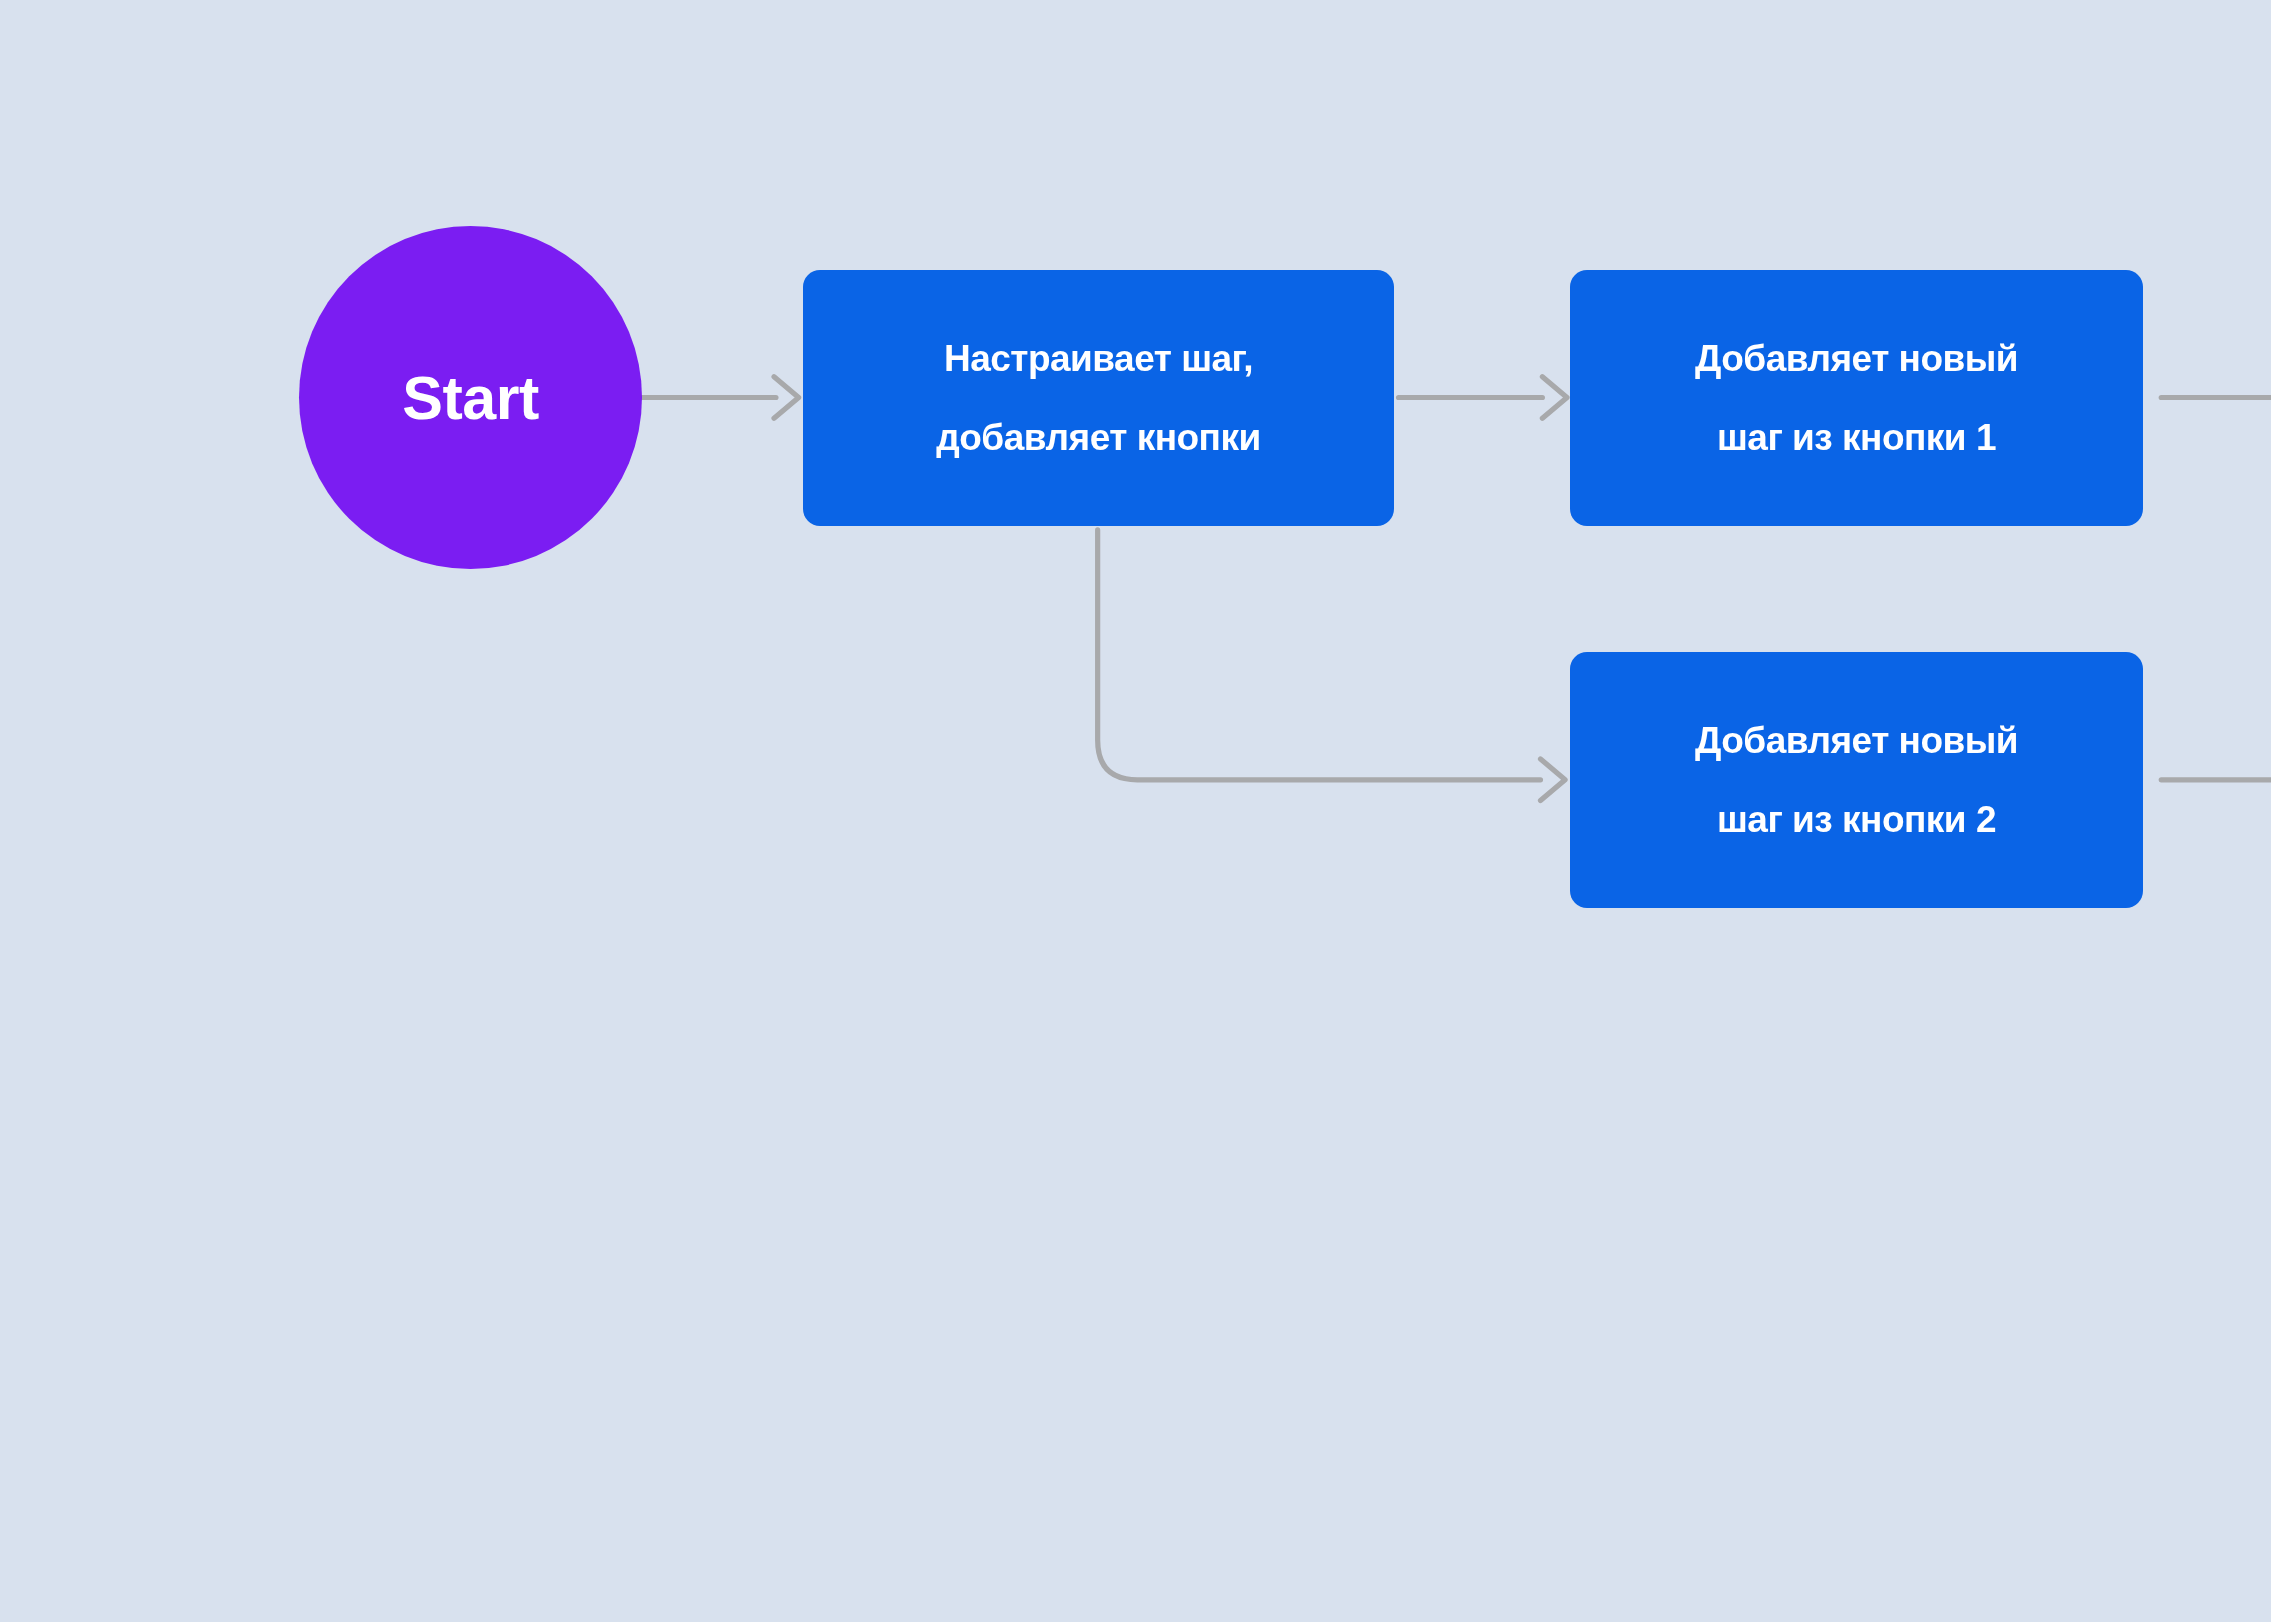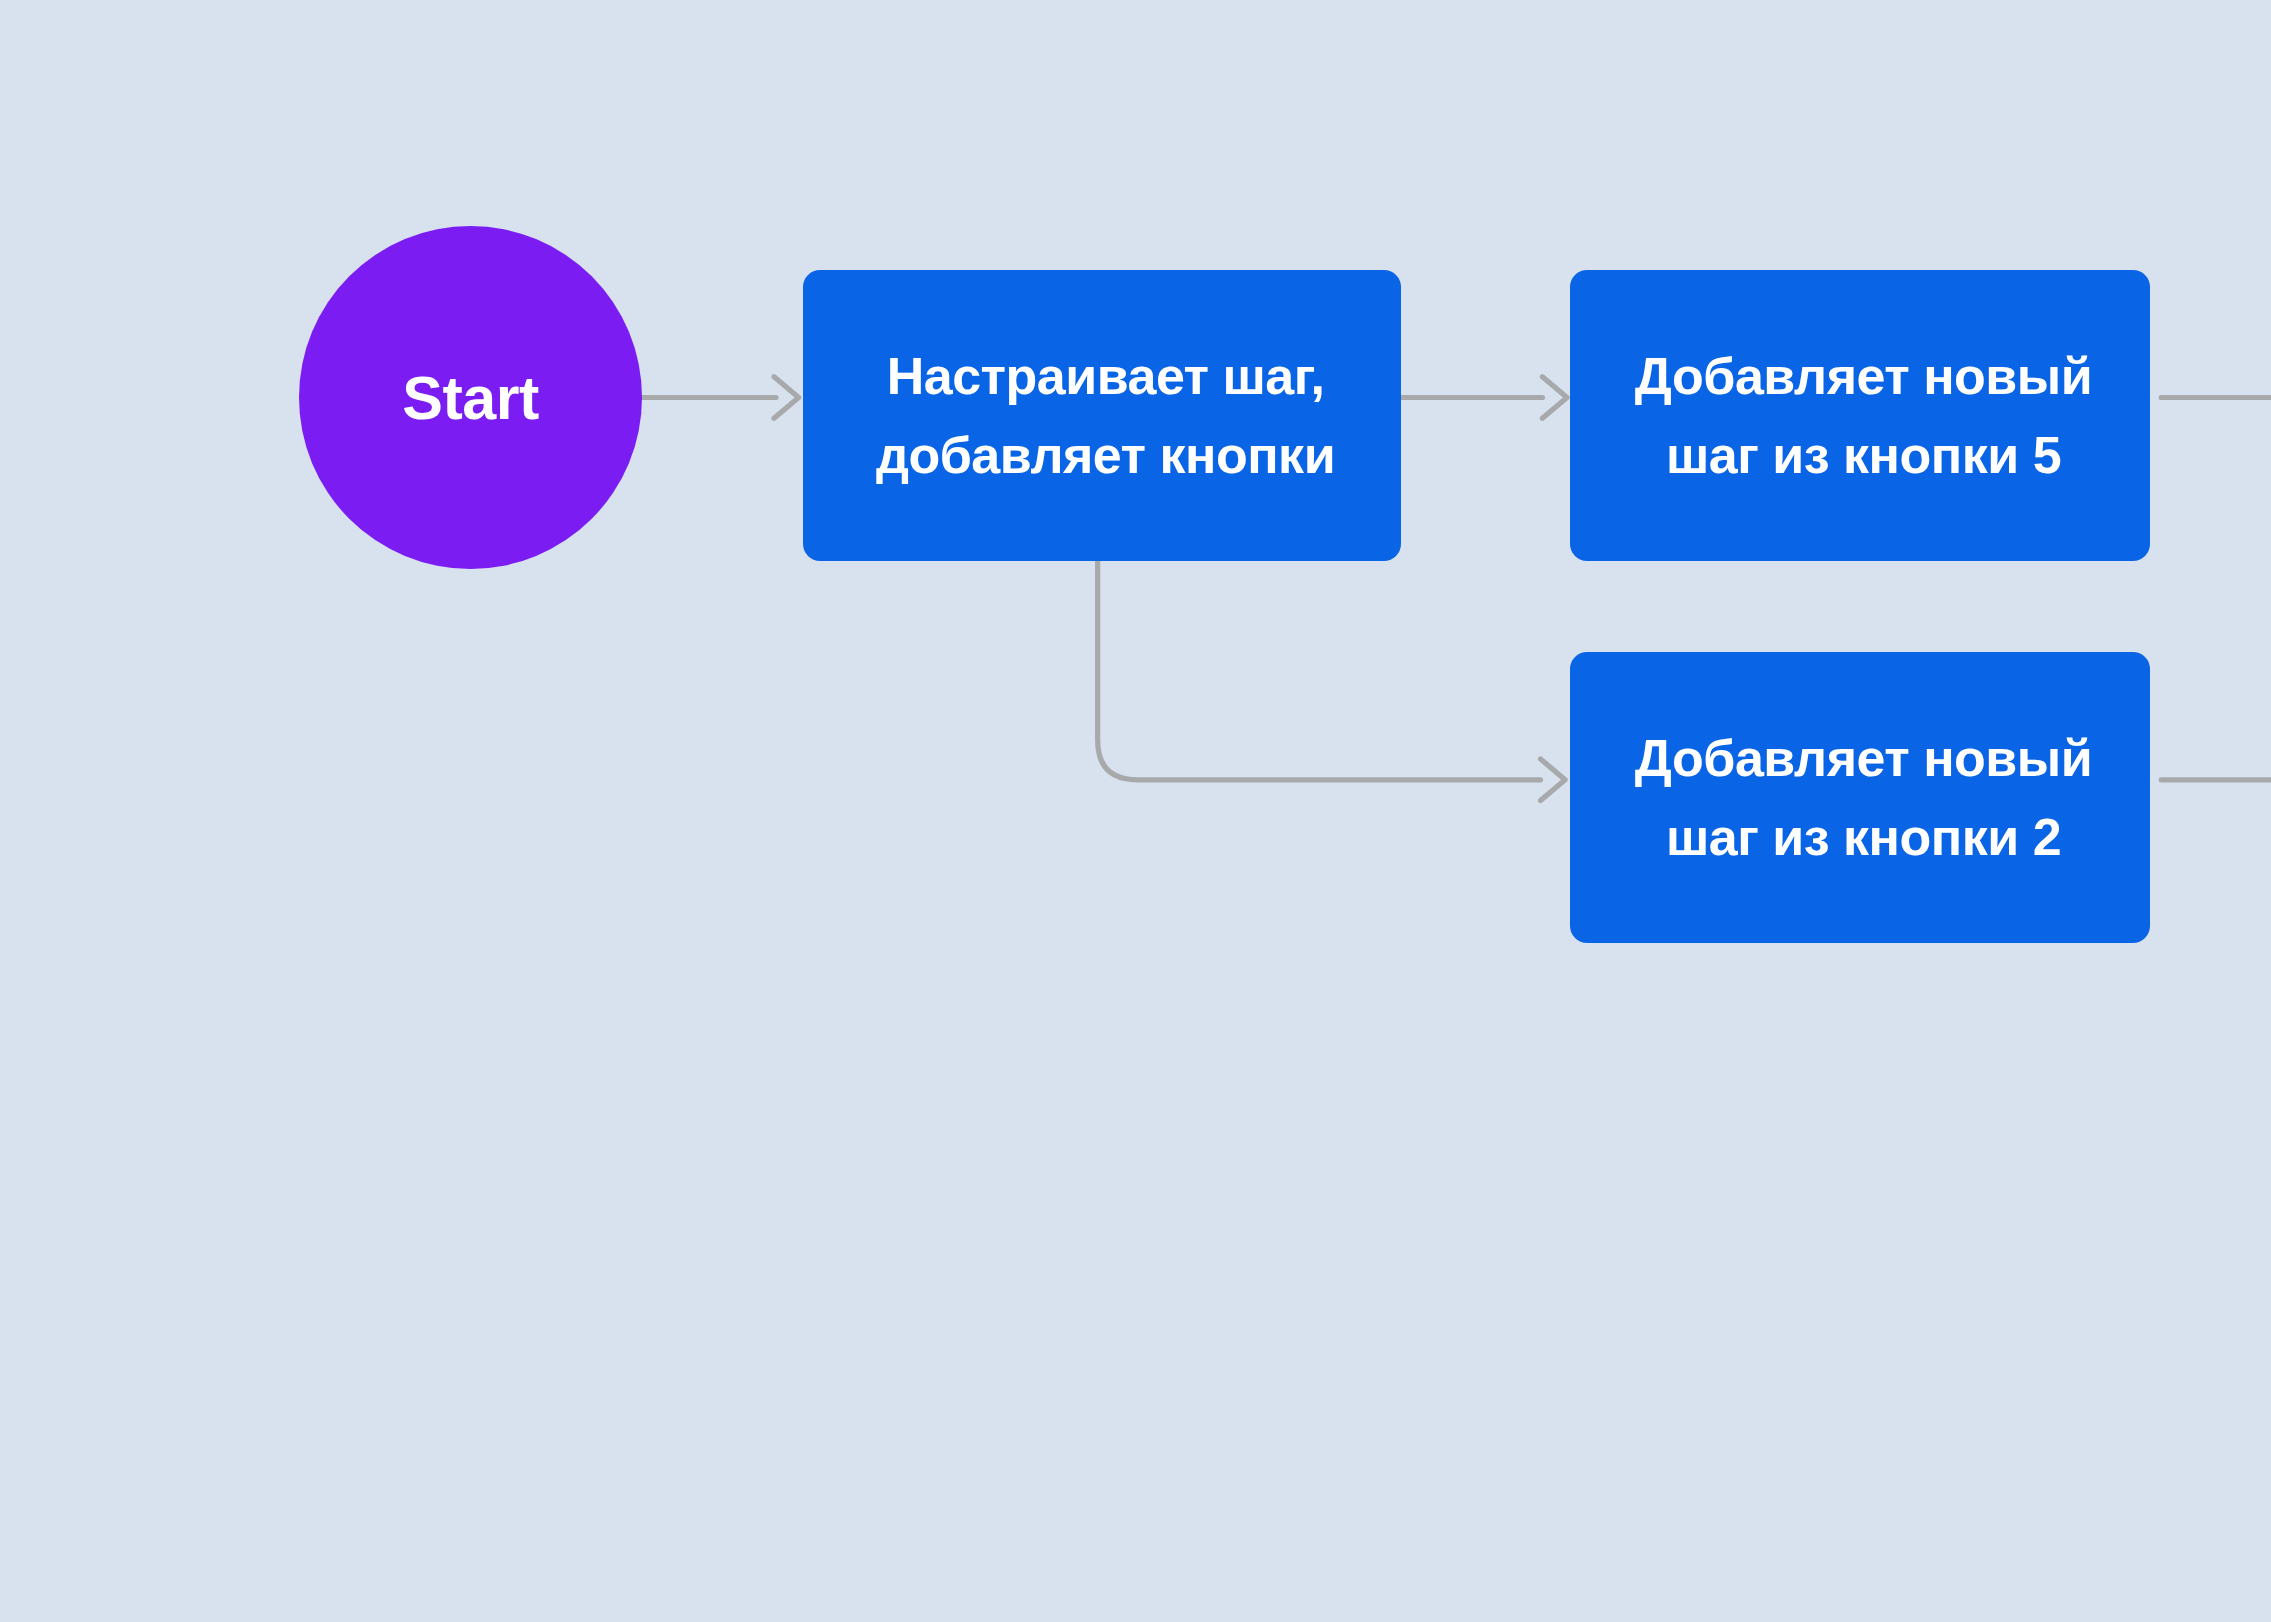--- a/index.html
+++ b/index.html
@@ -47,28 +47,27 @@
     width: 343px;
     height: 343px;
     border-radius: 50%;
     background: #7B1DF2;
     font-size: 61px;
     font-weight: 700;
     letter-spacing: -0.5px;
   }
   .node-rect {
     width: 573px;
-    height: 291px;
+    height: 256px;
     border-radius: 17px;
     background: #0A64E6;
-    font-size: 52px;
+    font-size: 37px;
     font-weight: 700;
     letter-spacing: -0.5px;
     line-height: 79px;
-    padding-left: 7px;
   }
   .node-step1 { left: 803px; top: 270px; width: 591px; }
   .node-step2 { left: 1570px; top: 270px; }
   .node-step3 { left: 1570px; top: 652px; }
   .node-line { display: block; }
 </style>
 </head>
 <body>
 
 <div class="canvas">
@@ -103,21 +102,21 @@
     <span class="node-line">Start</span>
   </div>
 
   <div class="node node-rect node-step1">
     <span class="node-line">Настраивает шаг,</span>
     <span class="node-line">добавляет кнопки</span>
   </div>
 
   <div class="node node-rect node-step2">
     <span class="node-line">Добавляет новый</span>
-    <span class="node-line">шаг из кнопки 5</span>
+    <span class="node-line">шаг из кнопки 1</span>
   </div>
 
   <div class="node node-rect node-step3">
     <span class="node-line">Добавляет новый</span>
     <span class="node-line">шаг из кнопки 2</span>
   </div>
 
 </div>
 
 

